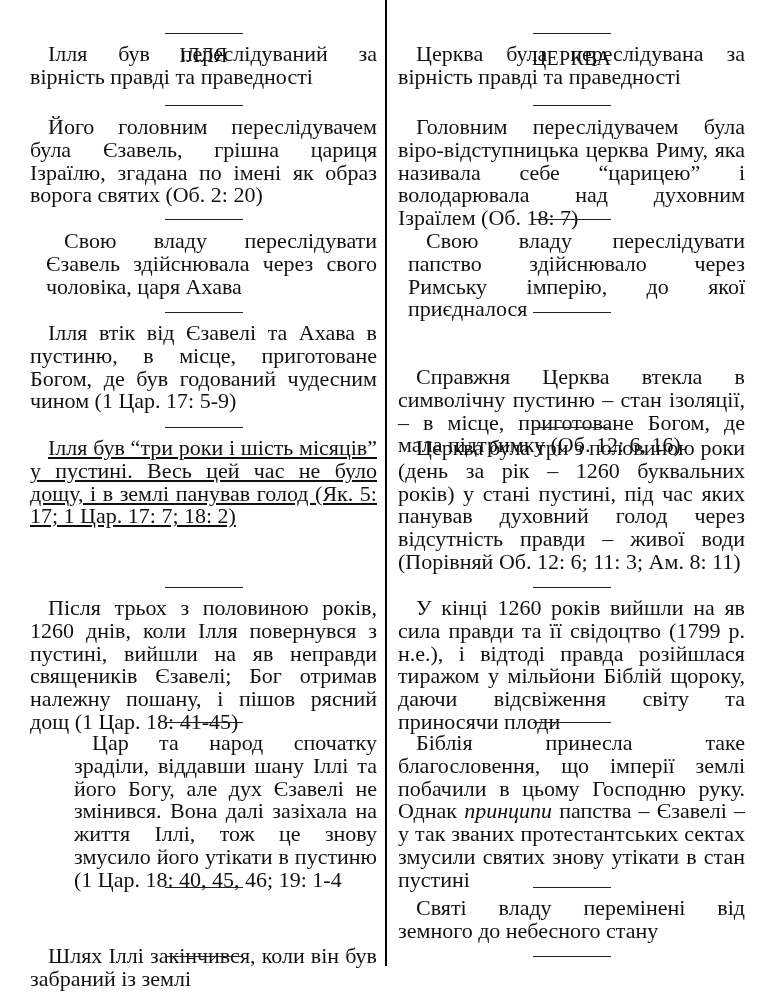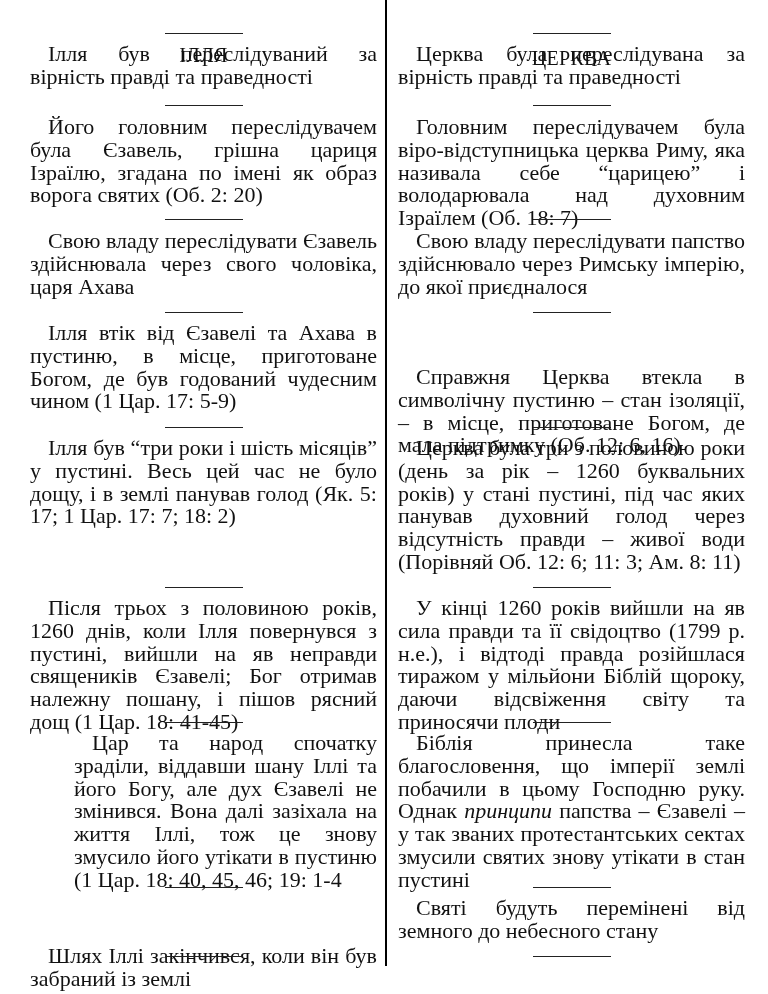--- a/index.html
+++ b/index.html
@@ -39,27 +39,27 @@
 <div class="col col-left">
   <div class="heading" style="top:5px;">ІЛЛЯ</div>
   <div class="rule" style="top:33px;"></div>
 
   <p class="para" style="top:43px;">Ілля був переслідуваний за вірність правді та праведності</p>
   <div class="rule" style="top:105px;"></div>
 
   <p class="para" style="top:116px;">Його головним переслідувачем була Єзавель, грішна цариця Ізраїлю, згадана по імені як образ ворога святих (Об. 2: 20)</p>
   <div class="rule" style="top:219px;"></div>
 
-  <p class="para" style="top:230px;">Свою владу переслідувати Єзавель здійснювала через свого чоловіка, царя Ахава</p>
+  <p class="para" style="top:230px;margin-left:16px;">Свою владу переслідувати Єзавель здійснювала через свого чоловіка, царя Ахава</p>
   <div class="rule" style="top:312px;"></div>
 
   <p class="para" style="top:322px;">Ілля втік від Єзавелі та Ахава в пустиню, в місце, приготоване Богом, де був годований чудесним чином (1 Цар. 17: 5-9)</p>
   <div class="rule" style="top:427px;"></div>
 
-  <p class="para" style="top:437px;">Ілля був “три роки і шість місяців” у пустині. Весь цей час не було дощу, і в землі панував голод (Як. 5: 17; 1 Цар. 17: 7; 18: 2)</p>
+  <p class="para" style="top:437px;text-decoration:underline;">Ілля був “три роки і шість місяців” у пустині. Весь цей час не було дощу, і в землі панував голод (Як. 5: 17; 1 Цар. 17: 7; 18: 2)</p>
   <div class="rule" style="top:587px;"></div>
 
   <p class="para" style="top:597px;">Після трьох з половиною років, 1260 днів, коли Ілля повернувся з пустині, вийшли на яв неправди священиків Єзавелі; Бог отримав належну пошану, і пішов рясний дощ (1 Цар. 18: 41-45)</p>
   <div class="rule" style="top:722px;"></div>
 
   <p class="para" style="top:732px;margin-left:44px;">Цар та народ спочатку зраділи, віддавши шану Іллі та його Богу, але дух Єзавелі не змінився. Вона далі зазіхала на життя Іллі, тож це знову змусило його утікати в пустиню (1 Цар. 18: 40, 45, 46; 19: 1-4</p>
   <div class="rule" style="top:887px;"></div>
 
   <p class="para" style="top:897px;margin-top:48px;">Шлях Іллі закінчився, коли він був забраний із землі</p>
   <div class="rule" style="top:956px;"></div>
@@ -68,30 +68,30 @@
 <div class="col col-right">
   <div class="heading" style="top:8px;">ЦЕРКВА</div>
   <div class="rule" style="top:33px;"></div>
 
   <p class="para" style="top:43px;">Церква була переслідувана за вірність правді та праведності</p>
   <div class="rule" style="top:105px;"></div>
 
   <p class="para" style="top:116px;font-family:Liberation Serif, serif;">Головним переслідувачем була віро-відступницька церква Риму, яка називала себе “царицею” і володарювала над духовним Ізраїлем (Об. 18: 7)</p>
   <div class="rule" style="top:219px;"></div>
 
-  <p class="para" style="top:230px;">Свою владу переслідувати папство здійснювало через Римську імперію, до якої приєдналося</p>
+  <p class="para" style="top:230px;margin-left:10px;">Свою владу переслідувати папство здійснювало через Римську імперію, до якої приєдналося</p>
   <div class="rule" style="top:312px;"></div>
 
   <p class="para" style="top:322px;margin-top:44px;">Справжня Церква втекла в символічну пустиню – стан ізоляції, – в місце, приготоване Богом, де мала підтримку (Об. 12: 6, 16)</p>
   <div class="rule" style="top:427px;"></div>
 
   <p class="para" style="top:437px;">Церква була три з половиною роки (день за рік – 1260 буквальних років) у стані пустині, під час яких панував духовний голод через відсутність правди – живої води (Порівняй Об. 12: 6; 11: 3; Ам. 8: 11)</p>
   <div class="rule" style="top:587px;"></div>
 
   <p class="para" style="top:597px;">У кінці 1260 років вийшли на яв сила правди та її свідоцтво (1799 р. н.е.), і відтоді правда розійшлася тиражом у мільйони Біблій щороку, даючи відсвіження світу та приносячи плоди</p>
   <div class="rule" style="top:722px;"></div>
 
   <p class="para" style="top:732px;"><span>Біблія принесла таке благословення, що імперії землі побачили в цьому Господню руку. Однак </span><span class="em">принципи</span><span> папства – Єзавелі – у так званих протестантських сектах змусили святих знову утікати в стан пустині</span></p>
   <div class="rule" style="top:887px;"></div>
 
-  <p class="para" style="top:897px;">Святі будуть перемінені від земного до небесного стану</p>
+  <p class="para" style="top:897px;">Святі владу перемінені від земного до небесного стану</p>
   <div class="rule" style="top:956px;"></div>
 </div>
 
 </body></html>

